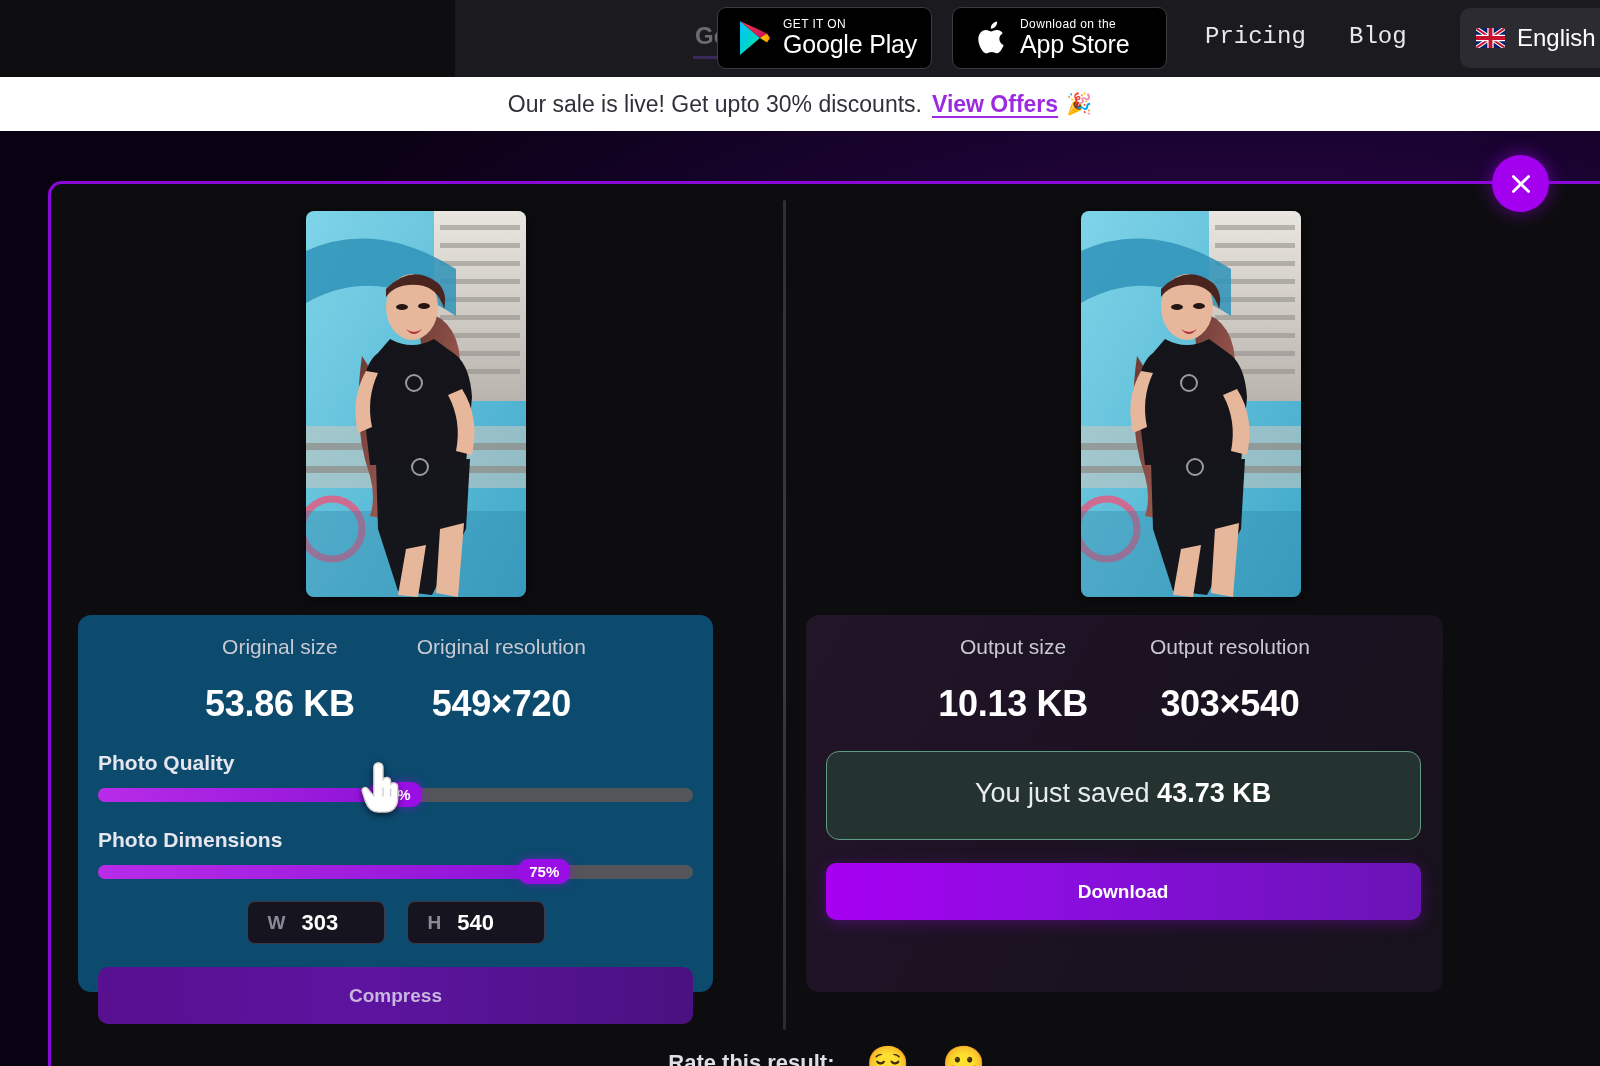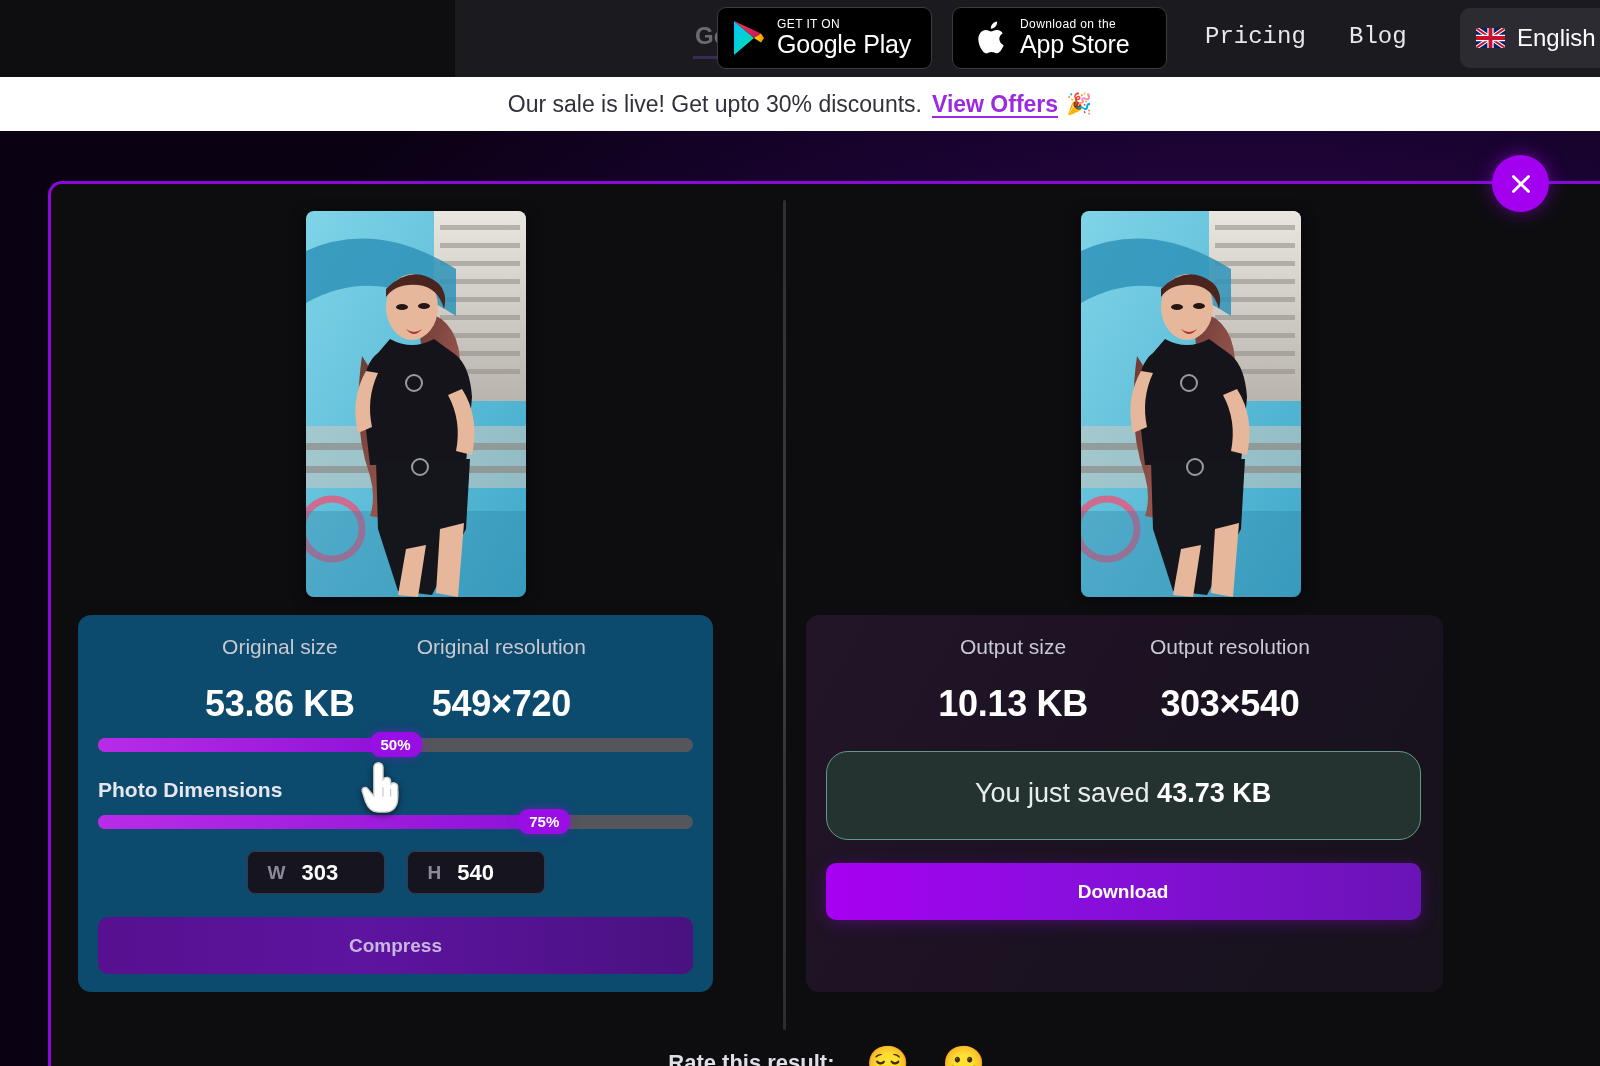--- a/index.html
+++ b/index.html
@@ -42,21 +42,21 @@
   }
 
   .store-badge {
     position: absolute;
     background: #000;
     border-radius: 9px;
     border: 1px solid #3b3b40;
     display: flex; align-items: center;
     z-index: 3;
   }
-  .badge-gplay { left: 262px; top: 7px; width: 215px; height: 62px; padding-left: 14px; }
+  .badge-gplay { left: 262px; top: 7px; width: 215px; height: 62px; padding-left: 20px; }
   .badge-appstore { left: 497px; top: 7px; width: 215px; height: 62px; padding-left: 24px; }
   .badge-text { display: flex; flex-direction: column; margin-left: 11px; color: #fff; }
   .badge-small { font-size: 12px; letter-spacing: .4px; line-height: 1.05; }
   .badge-big { font-size: 25px; font-weight: 500; line-height: 1.08; letter-spacing: -.2px; }
   .gplay-tri { width: 34px; height: 38px; position: relative; }
   .gplay-tri svg, .apple-glyph svg { display: block; }
   .apple-glyph { width: 32px; height: 40px; }
 
   .nav-link {
     position: absolute; top: 23px;
@@ -233,21 +233,21 @@
   .btn-download {
     background: linear-gradient(90deg, #a800f2 0%, #8a0ede 40%, #6a14b5 100%);
     color: #ffffff;
     box-shadow: 0 3px 16px rgba(150,10,220,.35);
   }
 
   .saved-box {
     width: 595px;
     margin-top: 26px;
     border: 1px solid #5d9b82;
-    border-radius: 22px;
+    border-radius: 13px;
     background: #243330;
     padding: 26px 0 30px 0;
     text-align: center;
   }
   .saved-line1 { font-size: 27px; color: #e9ecec; }
   .saved-line1 b { color: #ffffff; font-weight: bold; }
   .saved-line2 { font-size: 40px; color: #ffffff; font-weight: bold; margin-top: 10px; letter-spacing: -.5px; }
 
   
   .rate-row {
@@ -409,20 +409,21 @@
             <div class="stat">
               <div class="stat-label">Original size</div>
               <div class="stat-value">53.86 KB</div>
             </div>
             <div class="stat">
               <div class="stat-label">Original resolution</div>
               <div class="stat-value">549×720</div>
             </div>
           </div>
 
+          <div class="slider-label">Photo Quality</div>
           <div class="slider-wrap">
             <div class="slider-track"></div>
             <div class="slider-fill" id="qfill" style="width: 50%;"></div>
             <div class="slider-bubble" id="qbub" style="left: 50%;">50%</div>
           </div>
 
           <div class="slider-label">Photo Dimensions</div>
           <div class="slider-wrap">
             <div class="slider-track"></div>
             <div class="slider-fill" id="dfill" style="width: 75%;"></div>

